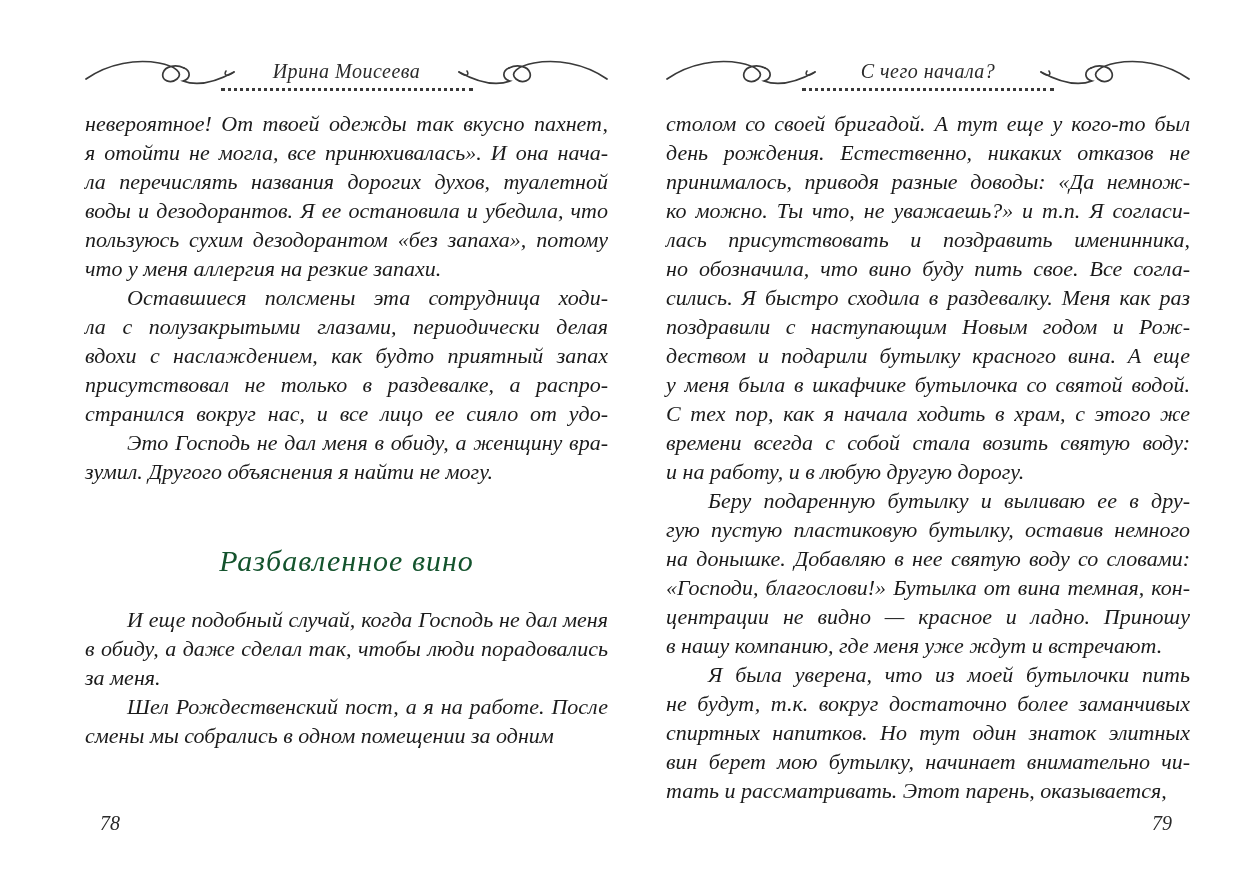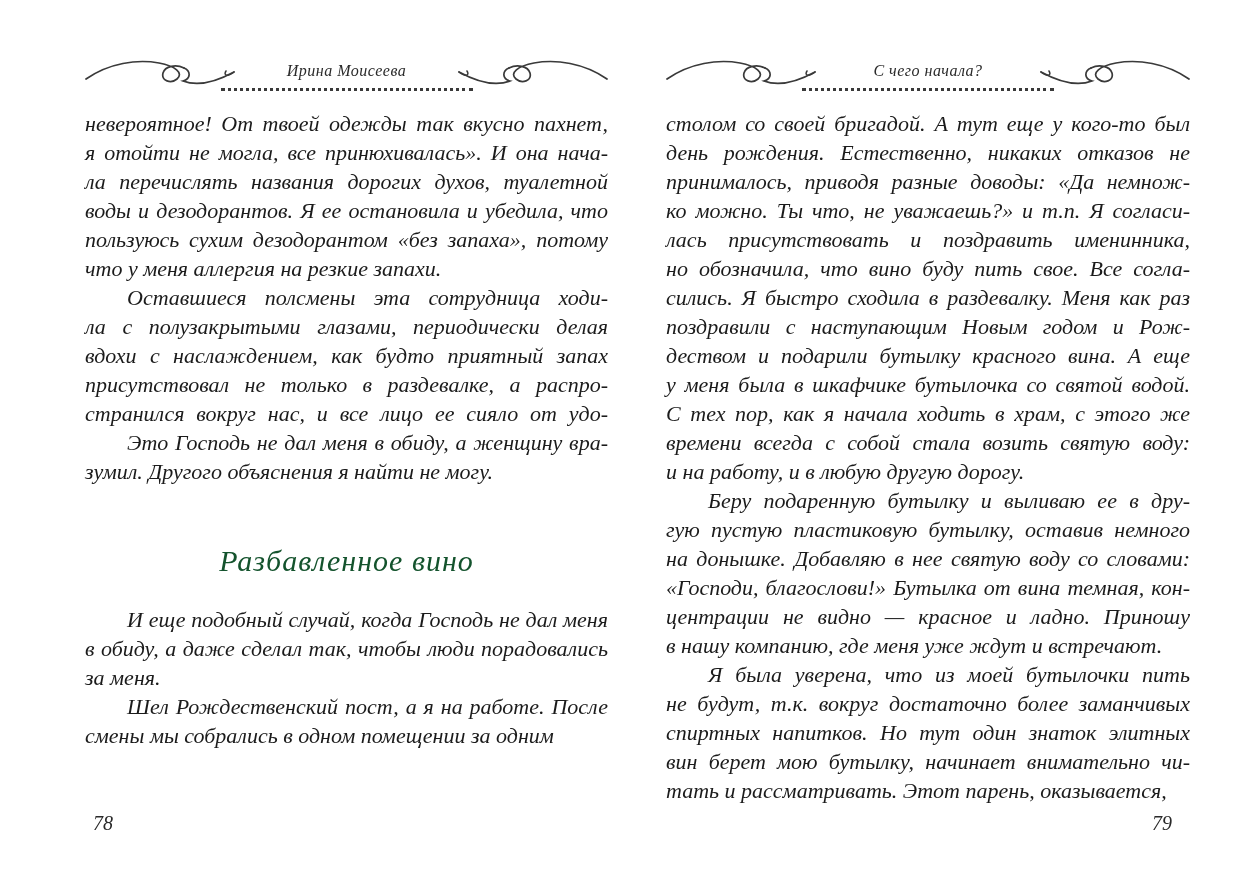--- a/index.html
+++ b/index.html
@@ -32,21 +32,21 @@
     align-items: center;
     height: 38px;
   }
   .flourish { flex: 0 0 150px; height: 34px; }
   .flourish svg { display: block; width: 150px; height: 34px; }
   .flourish.mirrored svg { transform: scale(-1, 1); }
   .running-title {
     flex: 1 1 auto;
     text-align: center;
     font-style: italic;
-    font-size: 16px;
+    font-size: 20px;
     letter-spacing: 0.5px;
     color: #2a2a2a;
     white-space: nowrap;
     padding: 0 6px;
     transform: translateY(-4px);
   }
   .dotted-rule {
     width: 252px;
     height: 0;
     margin: 0 auto;
@@ -79,21 +79,21 @@
     margin: 60px 0 30px 0;
   }
 
   .page-number {
     position: absolute;
     top: 812px;
     font-style: italic;
     font-size: 20px;
     color: #2a2a2a;
   }
-  .page.left  .page-number { left: 93px; }
+  .page.left  .page-number { left: 100px; }
   .page.right .page-number { right: 88px; }
 </style>
 </head>
 <body>
 
 <div class="spread">
 
   <div class="page left">
     <div class="running-head">
       <span class="flourish">

